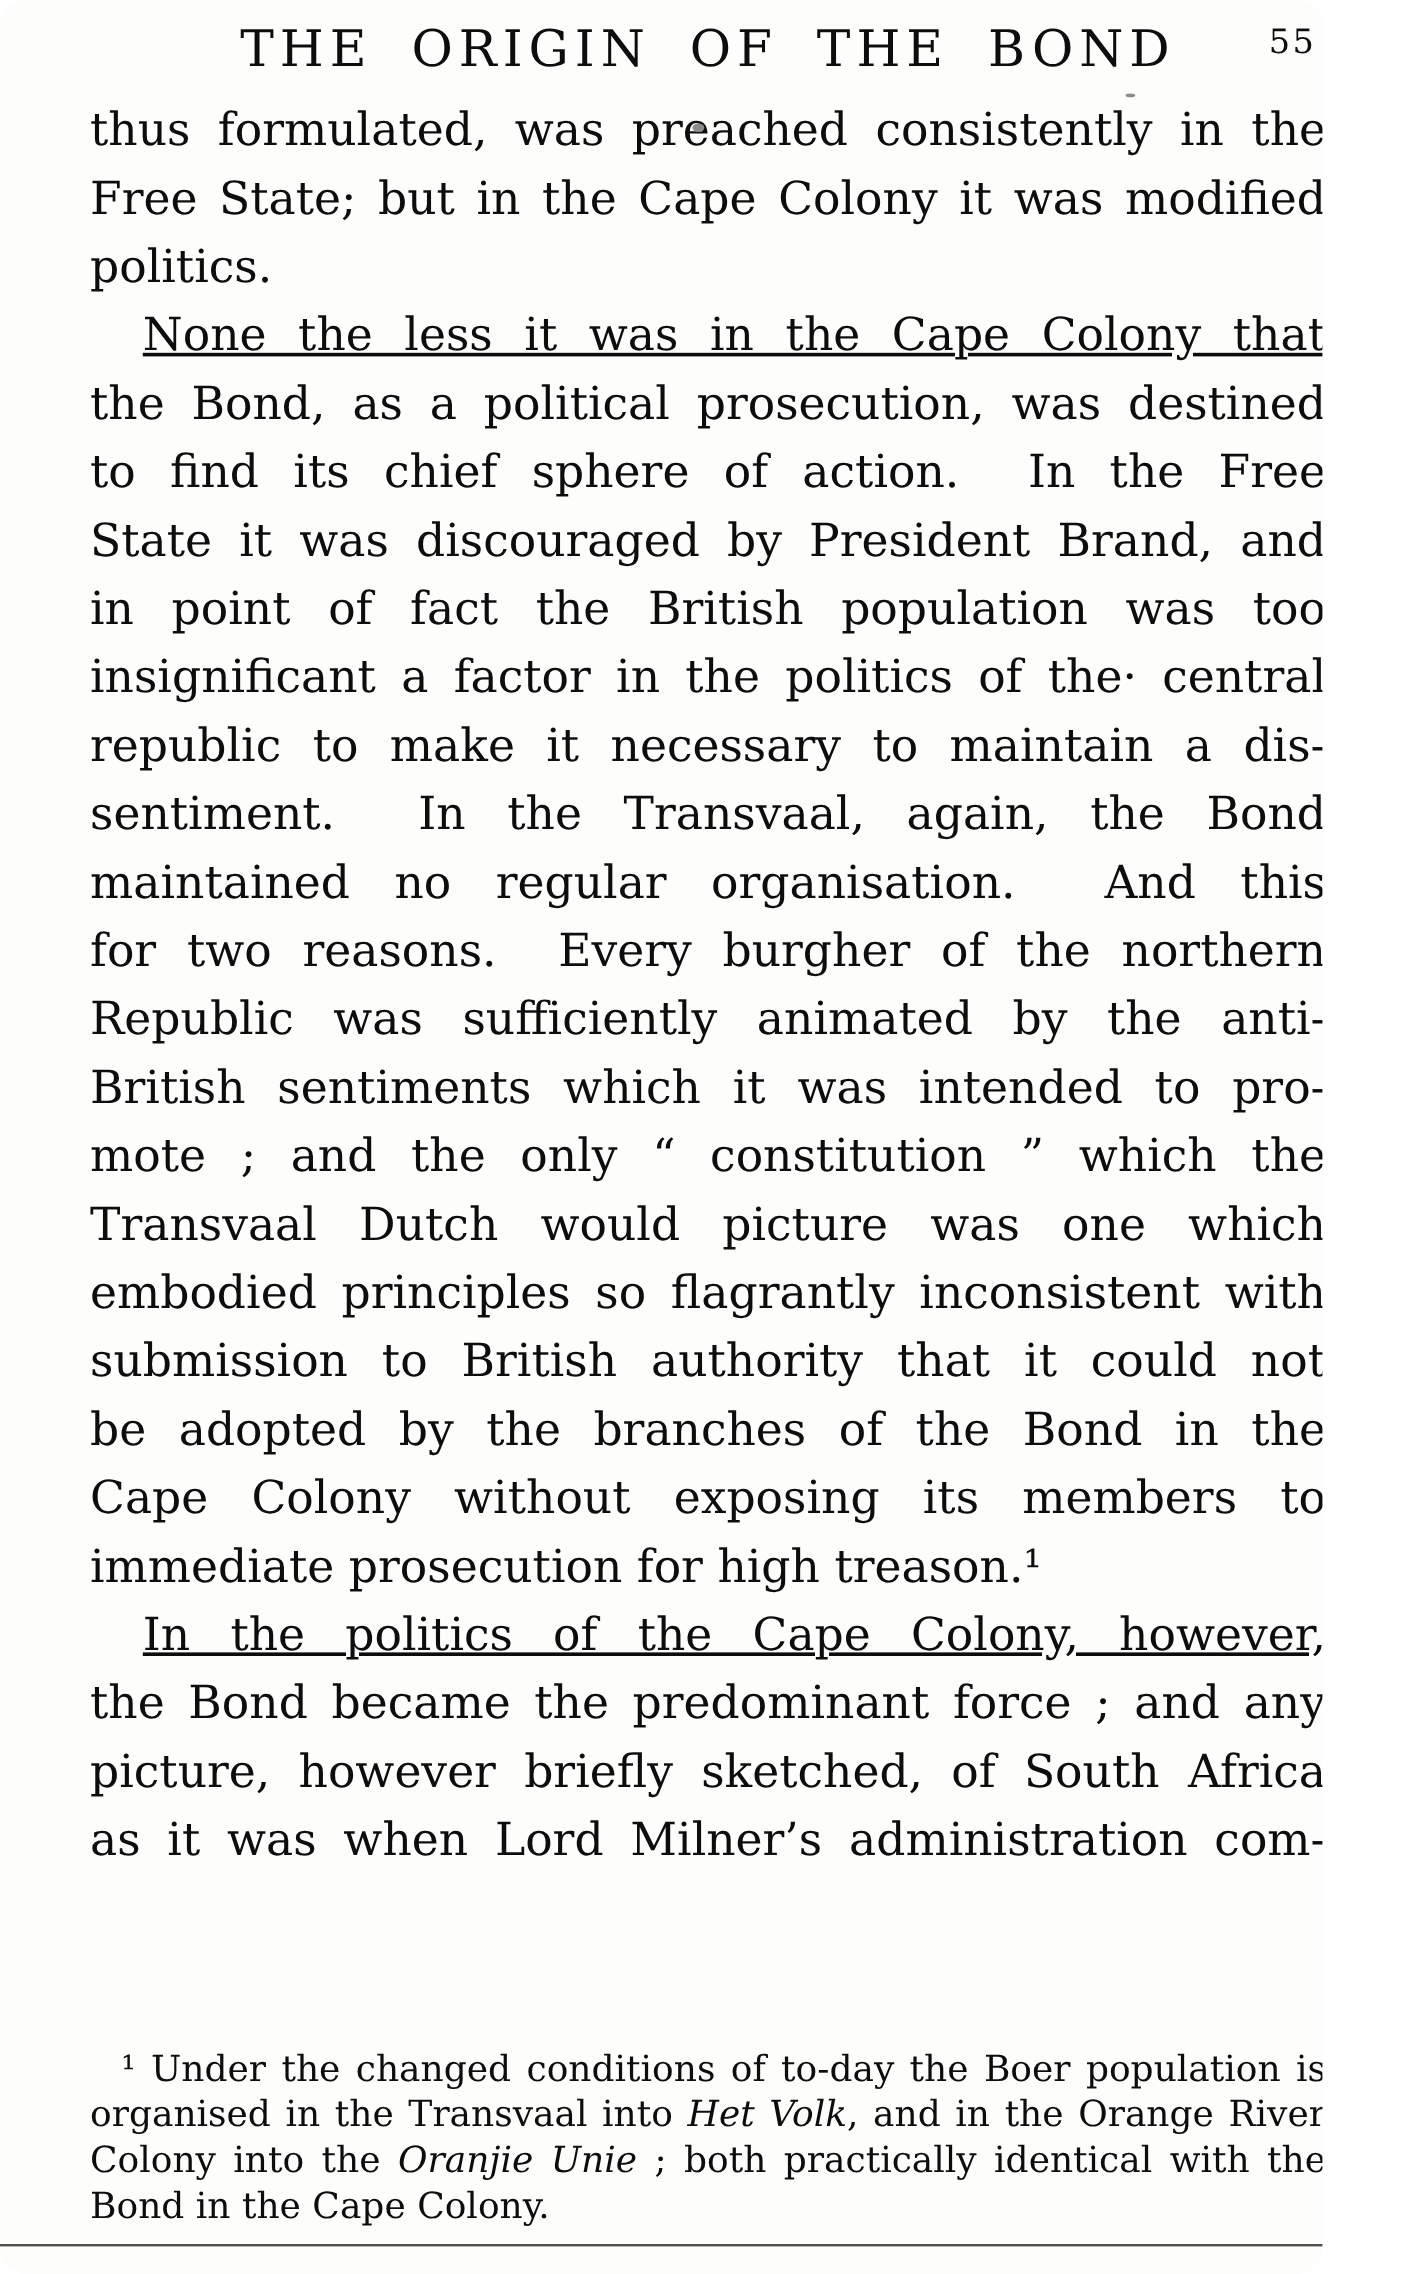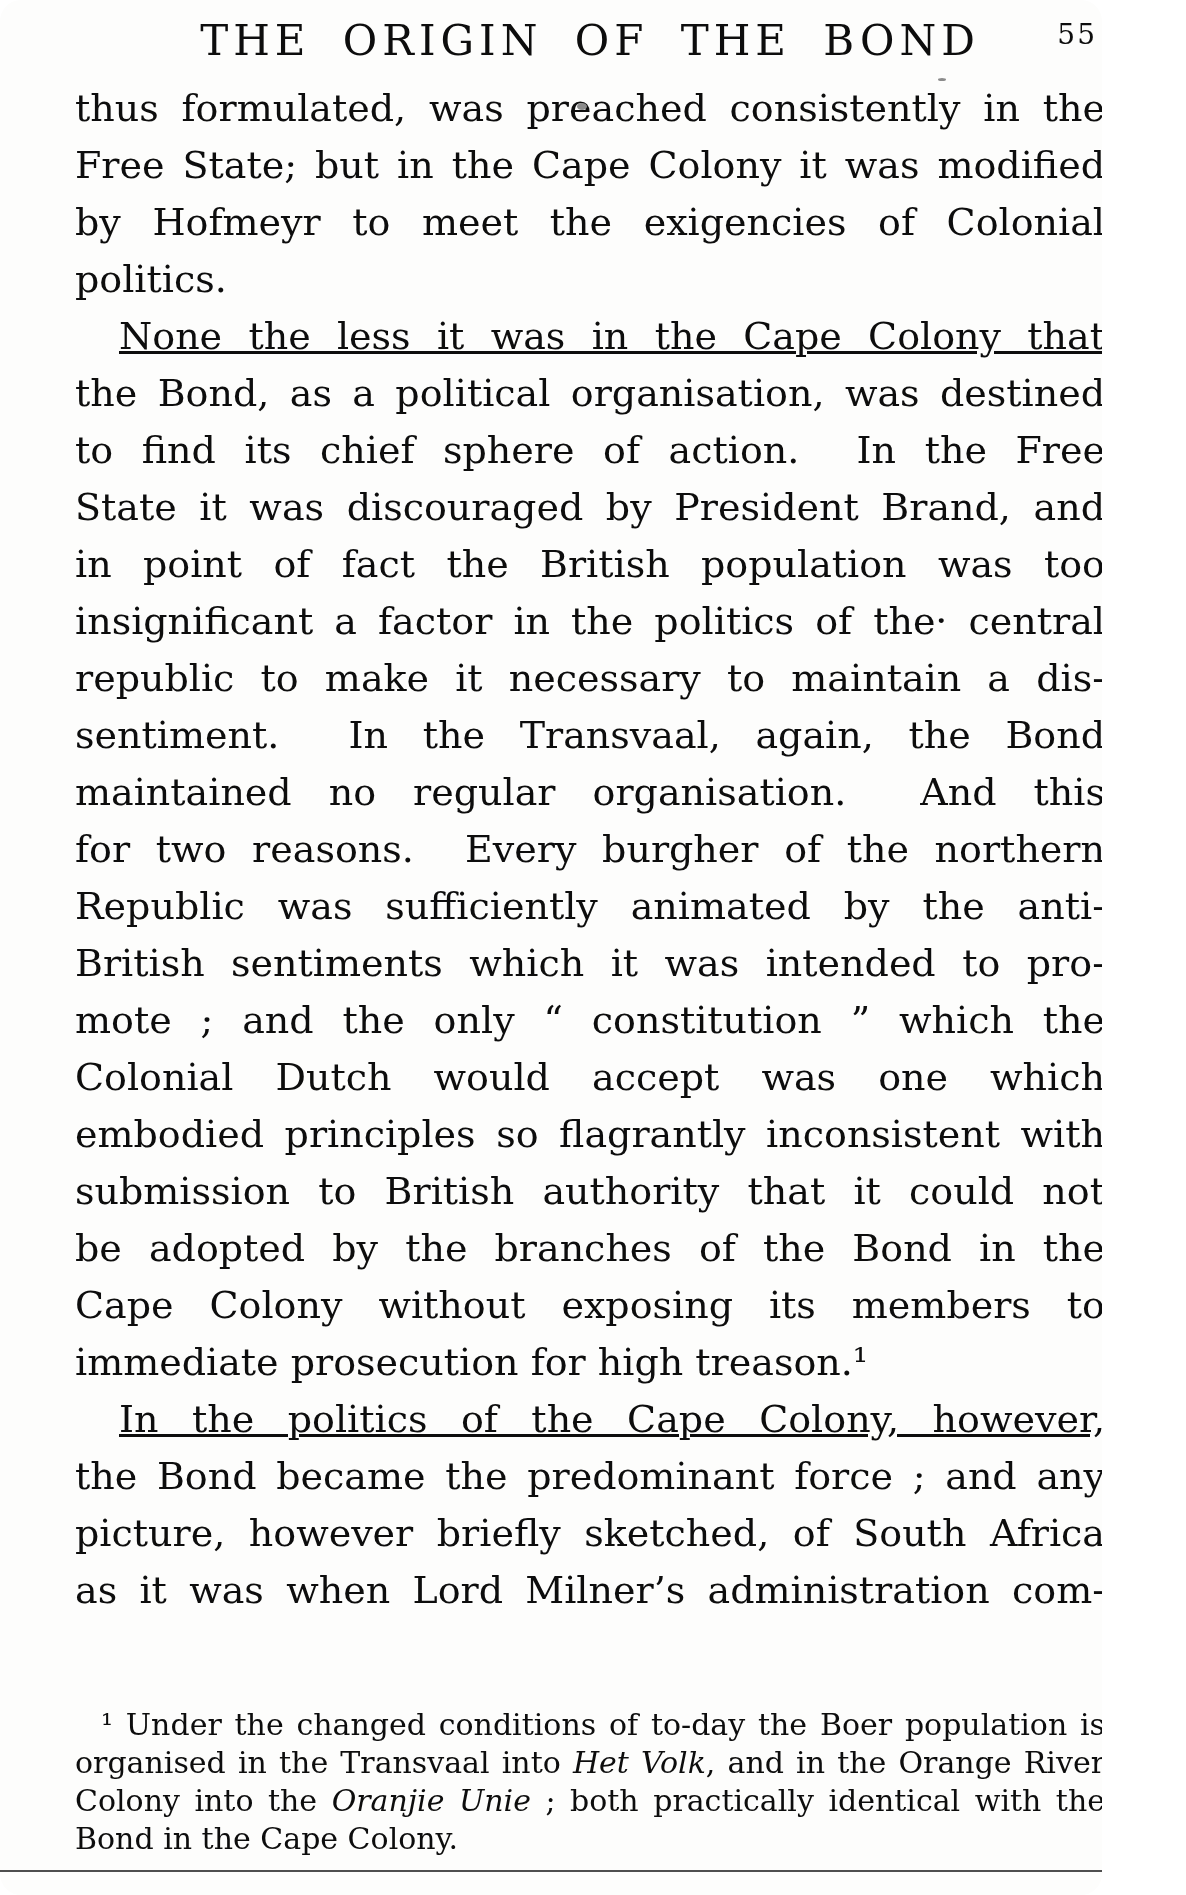--- a/index.html
+++ b/index.html
@@ -102,36 +102,35 @@
 <div class="page">
 
   <div class="header">
     <div class="header-title">THE ORIGIN OF THE BOND</div>
     <div class="page-number">55</div>
   </div>
 
   <div class="body-text">
     <div class="line just">thus formulated, was preached consistently in the</div>
     <div class="line just">Free State; but in the Cape Colony it was modified</div>
-    <div class="line just">by Hofmeyr to meet the exigencies of Colonial</div>
     <div class="line">politics.</div>
     <div class="line just indent">None the less it was in the Cape Colony that</div>
-    <div class="line just">the Bond, as a political organisation, was destined</div>
+    <div class="line just">the Bond, as a political prosecution, was destined</div>
     <div class="line just">to find its chief sphere of action.  In the Free</div>
     <div class="line just">State it was discouraged by President Brand, and</div>
     <div class="line just">in point of fact the British population was too</div>
     <div class="line just">insignificant a factor in the politics of the· central</div>
     <div class="line just">republic to make it necessary to maintain a dis-</div>
     <div class="line just">sentiment.  In the Transvaal, again, the Bond</div>
     <div class="line just">maintained no regular organisation.  And this</div>
     <div class="line just">for two reasons.  Every burgher of the northern</div>
     <div class="line just">Republic was sufficiently animated by the anti-</div>
     <div class="line just">British sentiments which it was intended to pro-</div>
     <div class="line just">mote ; and the only “ constitution ” which the</div>
-    <div class="line just">Colonial Dutch would accept was one which</div>
+    <div class="line just">Transvaal Dutch would picture was one which</div>
     <div class="line just">embodied principles so flagrantly inconsistent with</div>
     <div class="line just">submission to British authority that it could not</div>
     <div class="line just">be adopted by the branches of the Bond in the</div>
     <div class="line just">Cape Colony without exposing its members to</div>
     <div class="line">immediate prosecution for high treason.¹</div>
     <div class="line just indent">In the politics of the Cape Colony, however,</div>
     <div class="line just">the Bond became the predominant force ; and any</div>
     <div class="line just">picture, however briefly sketched, of South Africa</div>
     <div class="line just">as it was when Lord Milner’s administration com-</div>
   </div>

